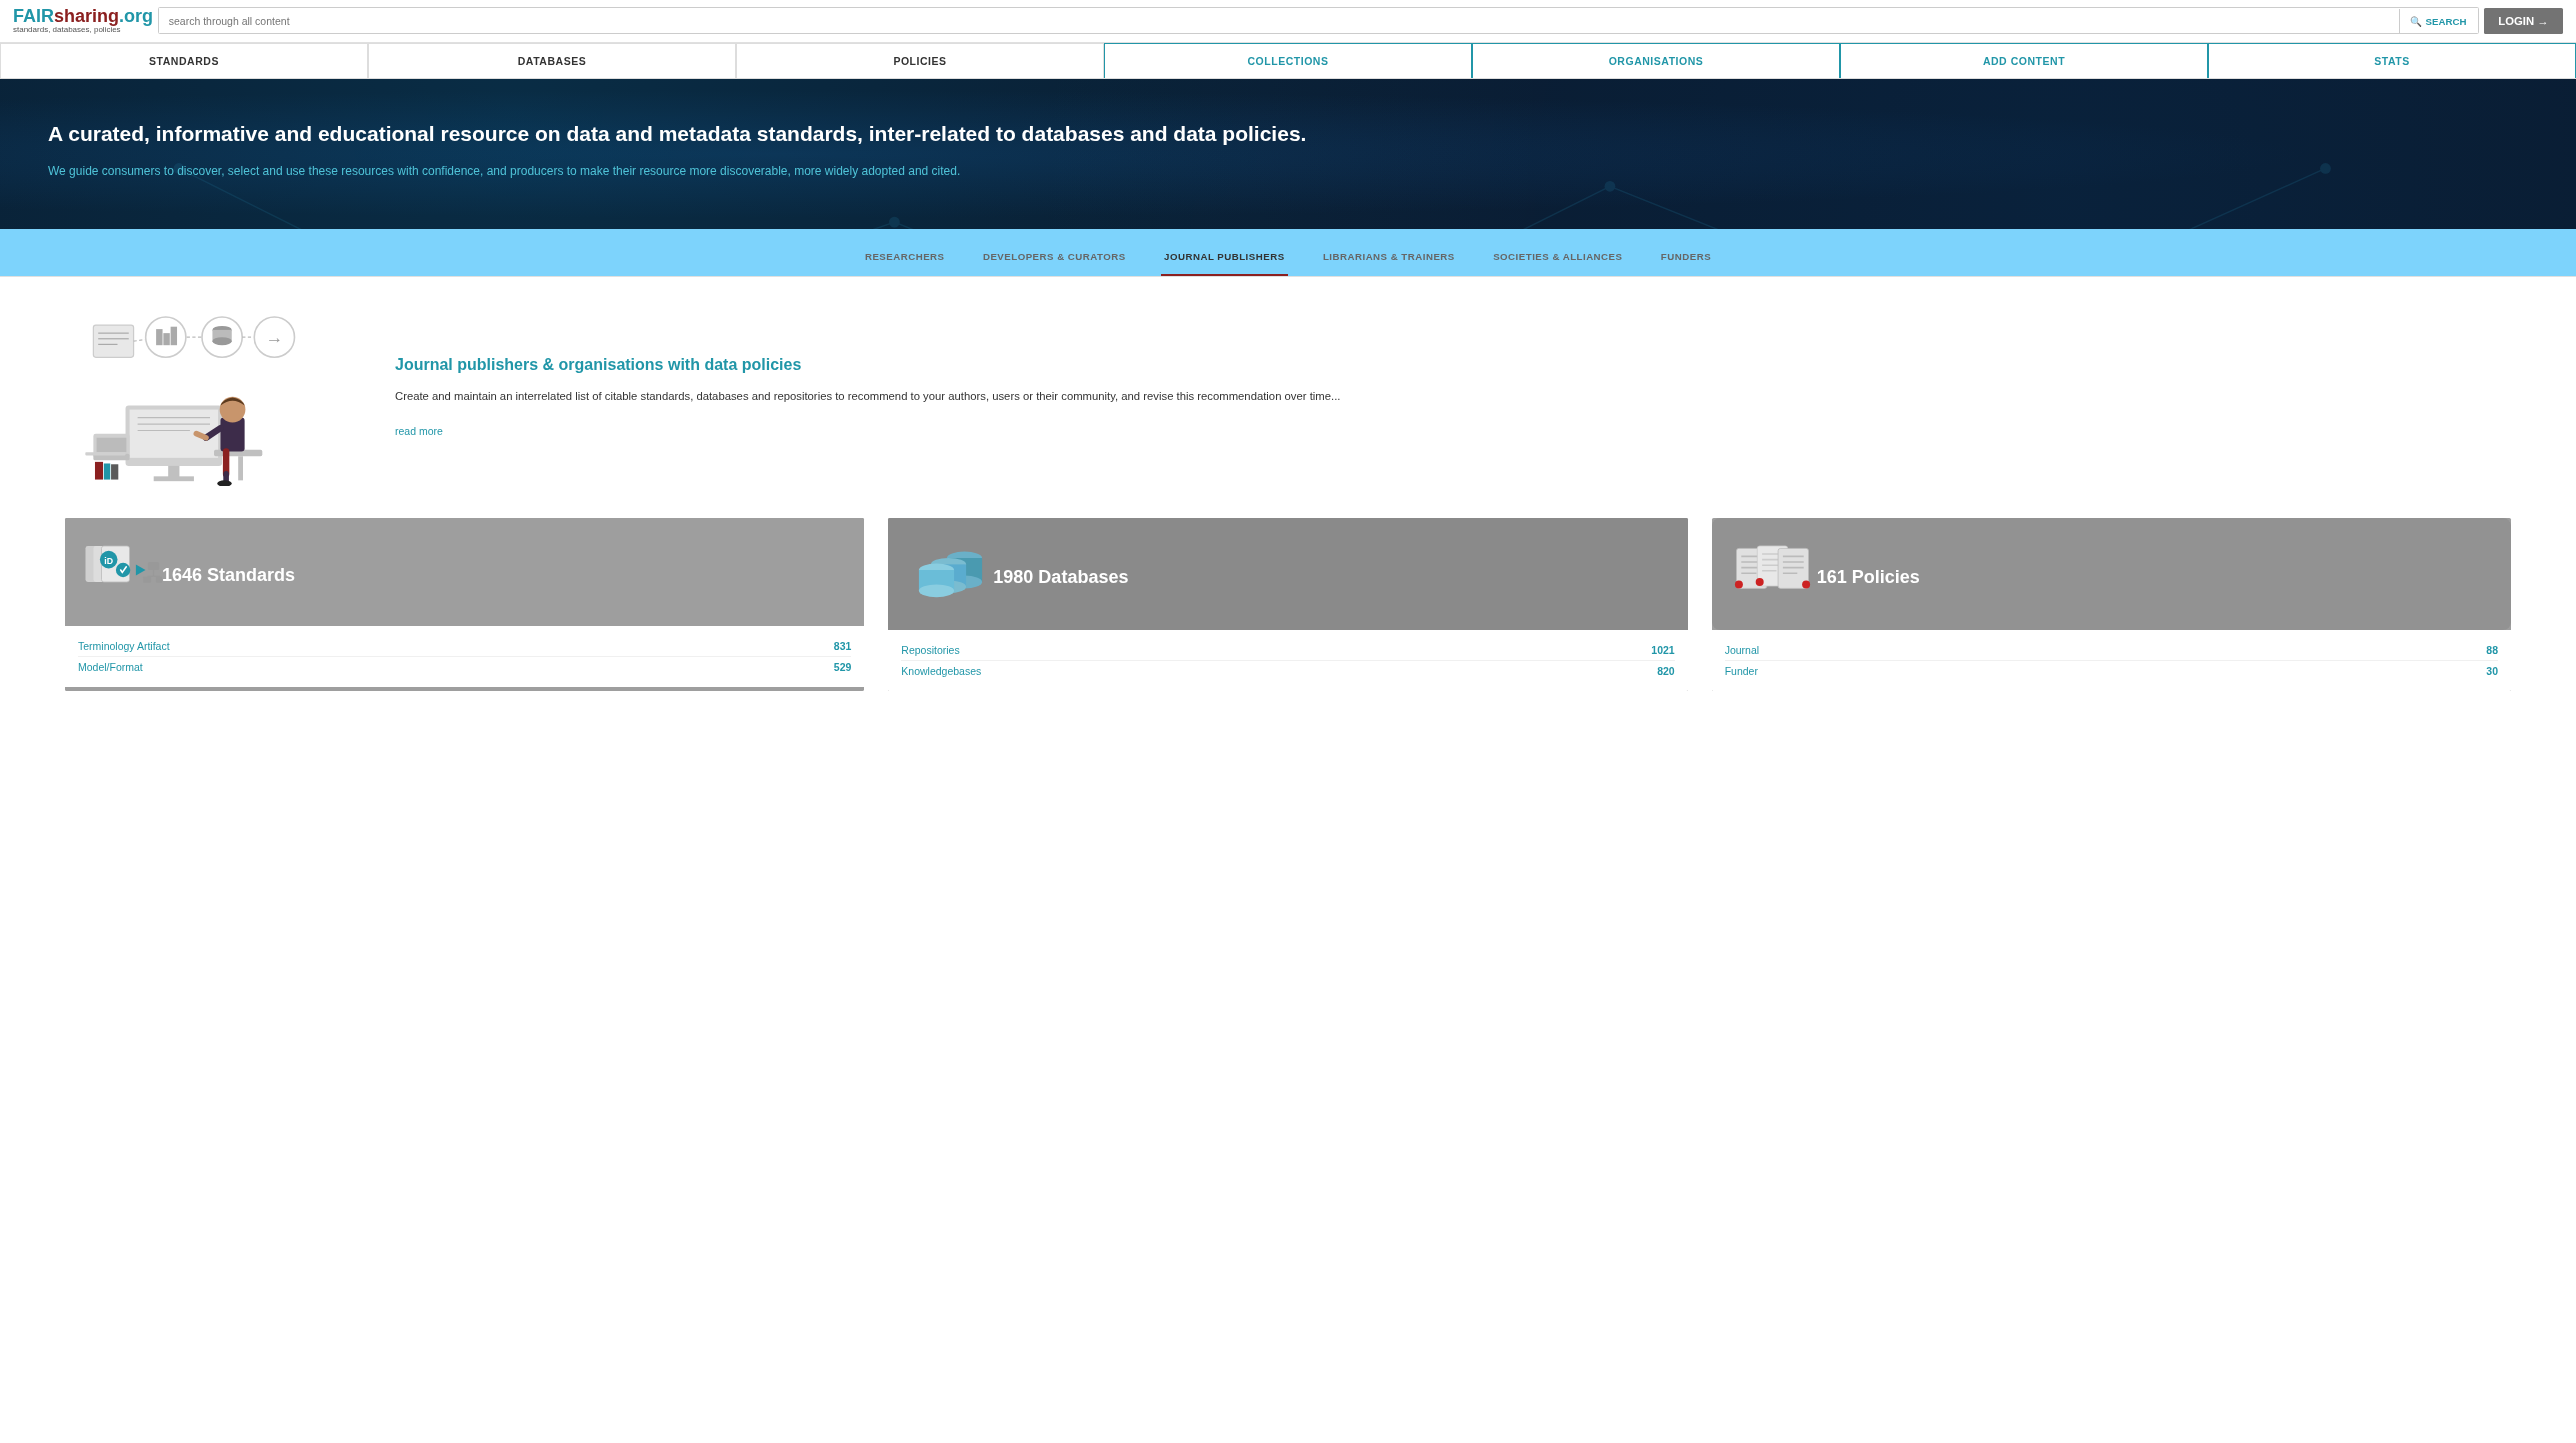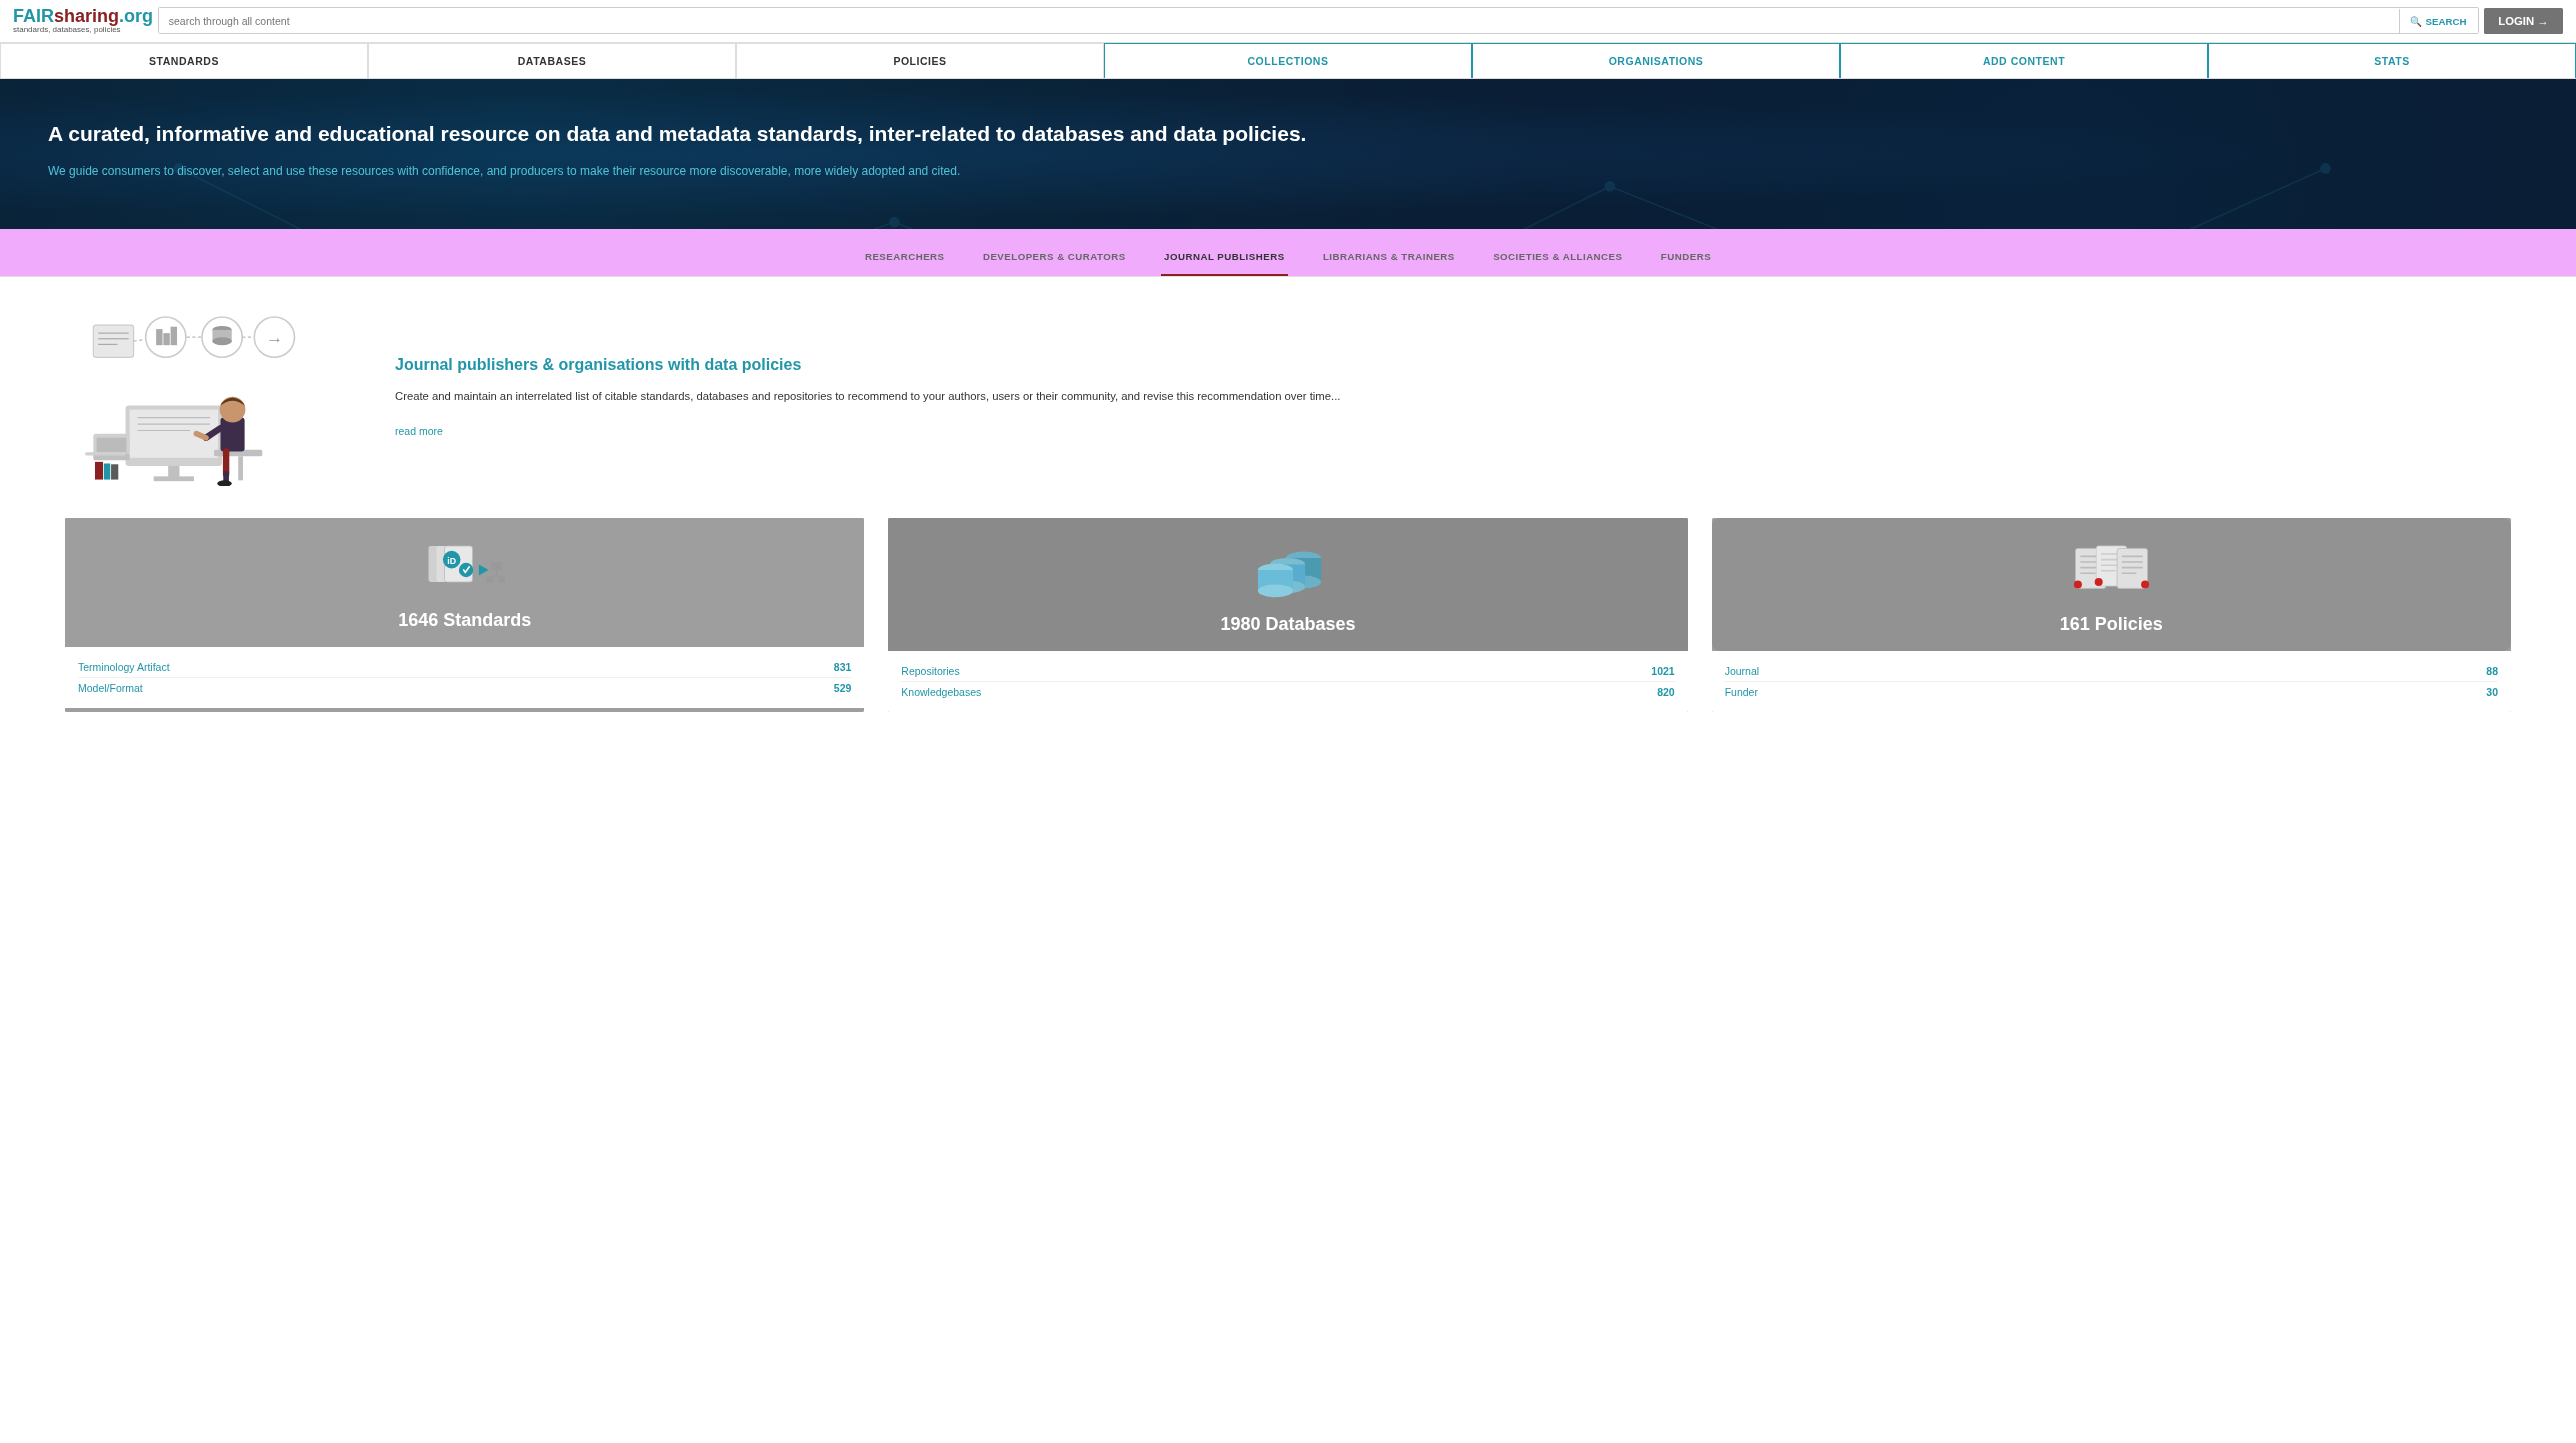--- a/index.html
+++ b/index.html
@@ -129,21 +129,21 @@
       z-index: 1;
     }
 
     
     .audience-tabs {
       display: flex;
       justify-content: center;
       gap: 32px;
       padding: 14.5px 16px 0;
       border-bottom: 1.6px solid #e0e0e0;
-      background: #f0abfc;
+      background: #7dd3fc;
     }
     .audience-tab {
       padding: 8px 3.2px 11.3px;
       font-size: 9.7px;
       font-weight: 600;
       letter-spacing: 0.05em;
       color: #666;
       cursor: pointer;
       border-bottom: 2.4px solid transparent;
       text-transform: uppercase;
@@ -206,21 +206,20 @@
     .stat-card {
       flex: 1;
       background: #9e9e9e;
       border-radius: 1.6px;
       overflow: hidden;
       min-height: 161px;
     }
     .stat-card-top {
       padding: 24px 16px 16px;
       display: flex;
-      flex-direction: column;
       align-items: center;
       justify-content: flex-start;
       min-height: 105px;
       position: relative;
     }
     .stat-icon-area {
       margin-bottom: 9.7px;
     }
     .stat-title {
       color: #fff;

